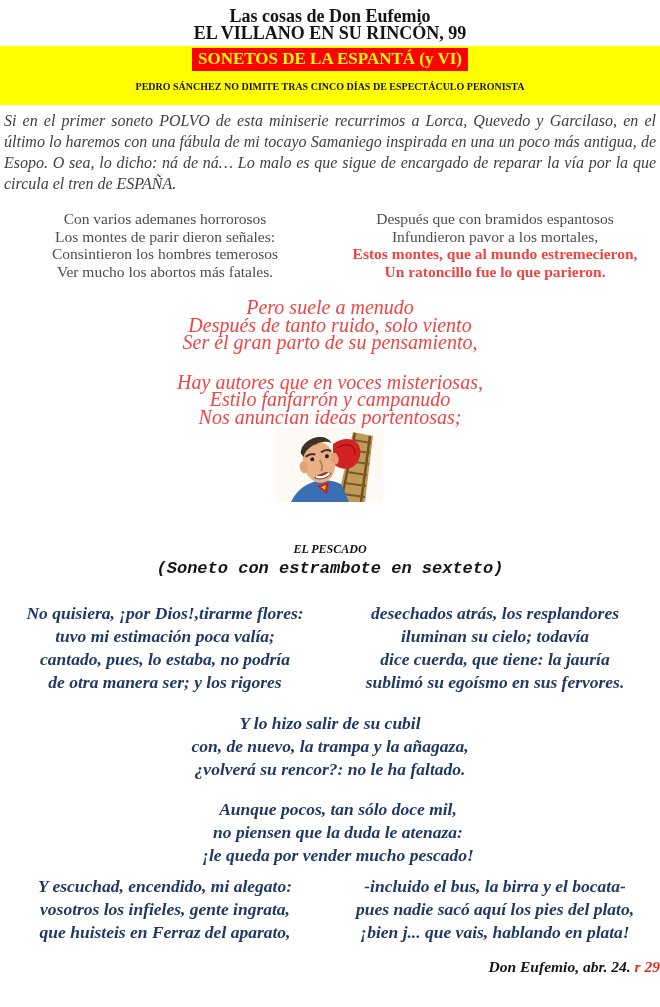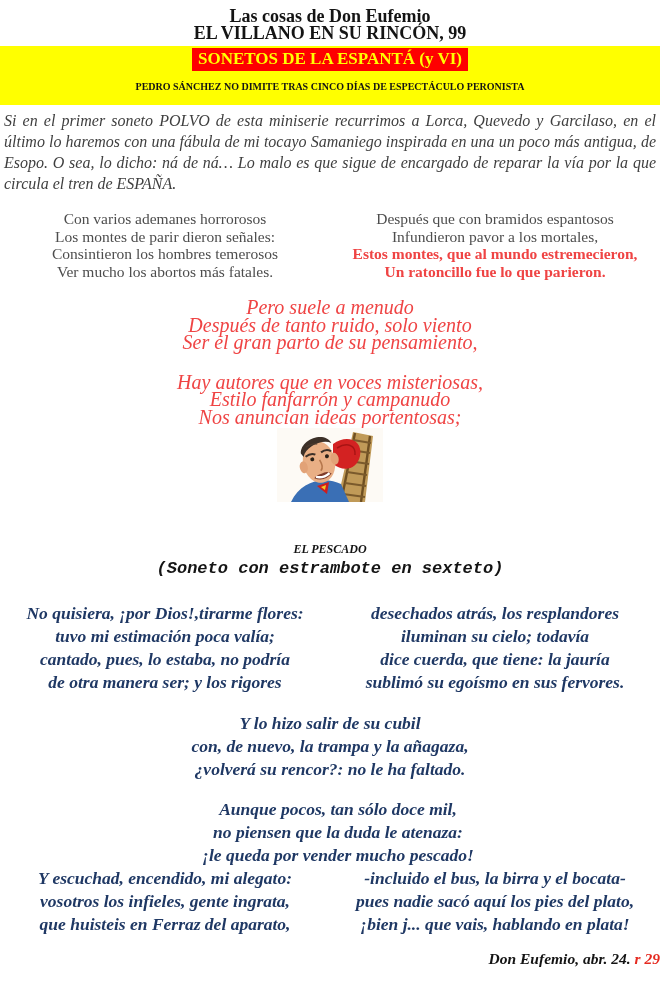--- a/index.html
+++ b/index.html
@@ -37,21 +37,21 @@
 
   .pescado-head { margin-top:34px; text-align:center; font-weight:bold; font-style:italic; color:#141414; }
   .pescado-title { font-size:12px; line-height:19px; }
   .pescado-subtitle { font-size:17px; line-height:20px;font-family:Liberation Mono, monospace; }
 
   .blue-poem { font-weight:bold; font-style:italic; font-size:17.5px; line-height:23px; }
   .sonnet-quatrains { margin-top:23px; }
   .sonnet-tercet { text-align:center; }
   .st1 { margin-top:18px; }
   .st2 { margin-top:17px;padding-left:16px; }
-  .sonnet-bottom { margin-top:0; }
+  .sonnet-bottom { margin-top:8px; }
 
   .footer { margin-top:14px; text-align:right; font-weight:bold; font-style:italic; font-size:15.5px; color:#141414; }
   .footer .mark { font-weight:bold; }
 </style>
 </head>
 <body>
 
 <div class="page">
 
   <div class="doc-title first">Las cosas de Don Eufemio</div>

